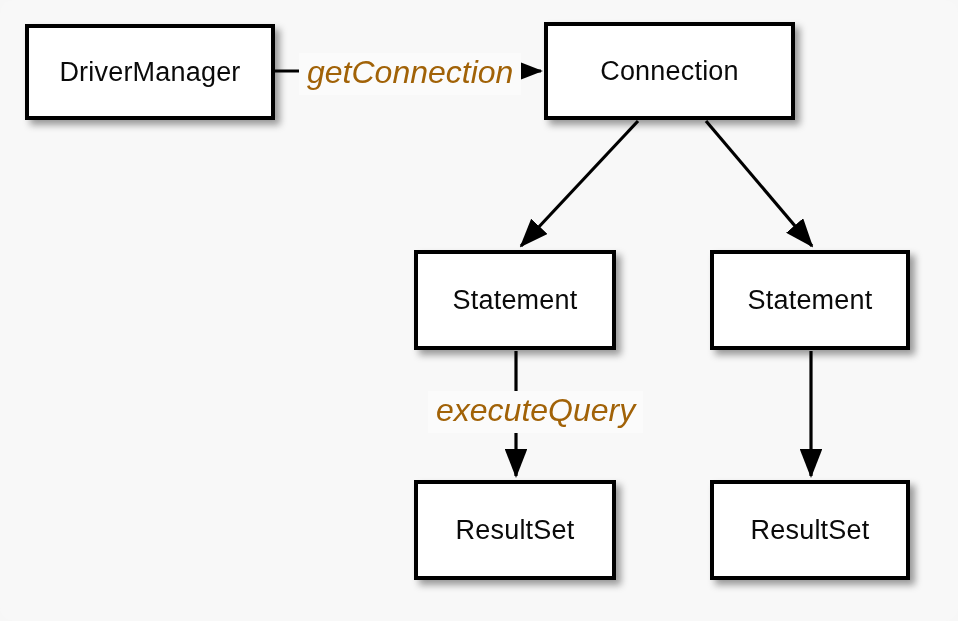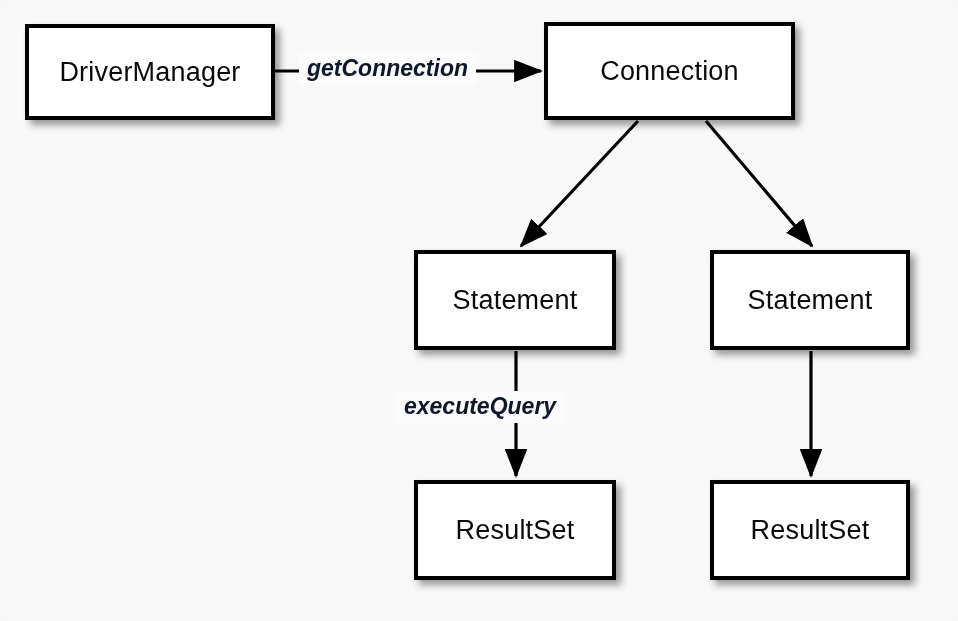--- a/index.html
+++ b/index.html
@@ -31,23 +31,23 @@
     font-size: 27px;
     font-weight: 400;
     color: #0a0a0a;
     letter-spacing: 0.2px;
     white-space: nowrap;
   }
   .edge-label {
     position: absolute;
     background: #fbfbfb;
     font-style: italic;
-    font-weight: bold;
-    font-size: 23px;
-    color: #0f172a;
+    font-weight: normal;
+    font-size: 32px;
+    color: #a16207;
     white-space: nowrap;
     padding: 3px 8px 5px 8px;
     z-index: 4;
     line-height: 1.05;
   }
   svg.edges {
     position: absolute;
     left: 0;
     top: 0;
     width: 958px;
@@ -109,15 +109,15 @@
     <span class="node-label">ResultSet</span>
   </div>
 
   <div class="node" style="left:710px; top:480px; width:200px; height:100px;">
     <span class="node-label">ResultSet</span>
   </div>
 
   <div class="edge-label" style="left:299px; top:53px;">getConnection</div>
 
 
-  <div class="edge-label" style="left:396px; top:391px;">executeQuery</div>
+  <div class="edge-label" style="left:428px; top:391px;">executeQuery</div>
 
 </div>
 
 </body></html>

